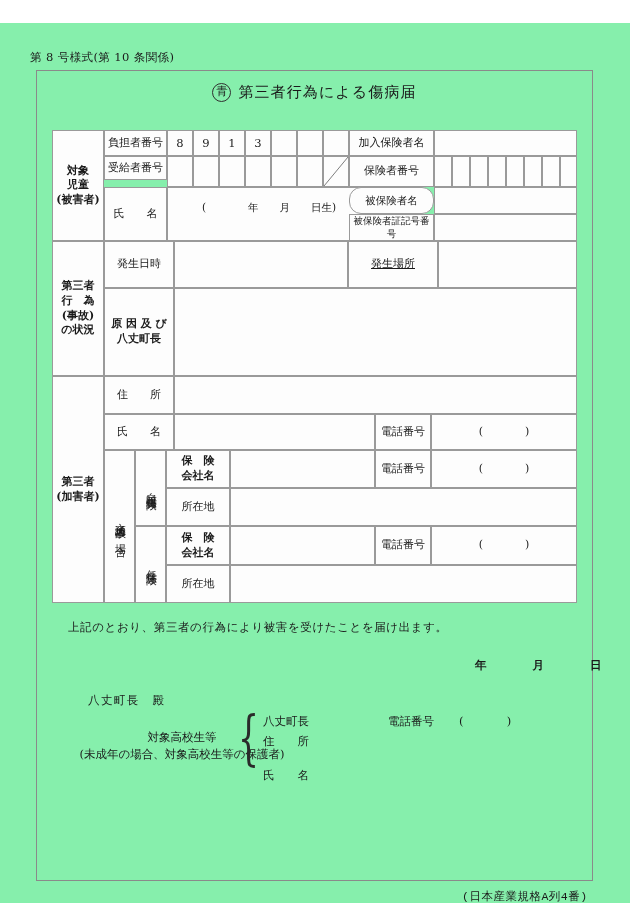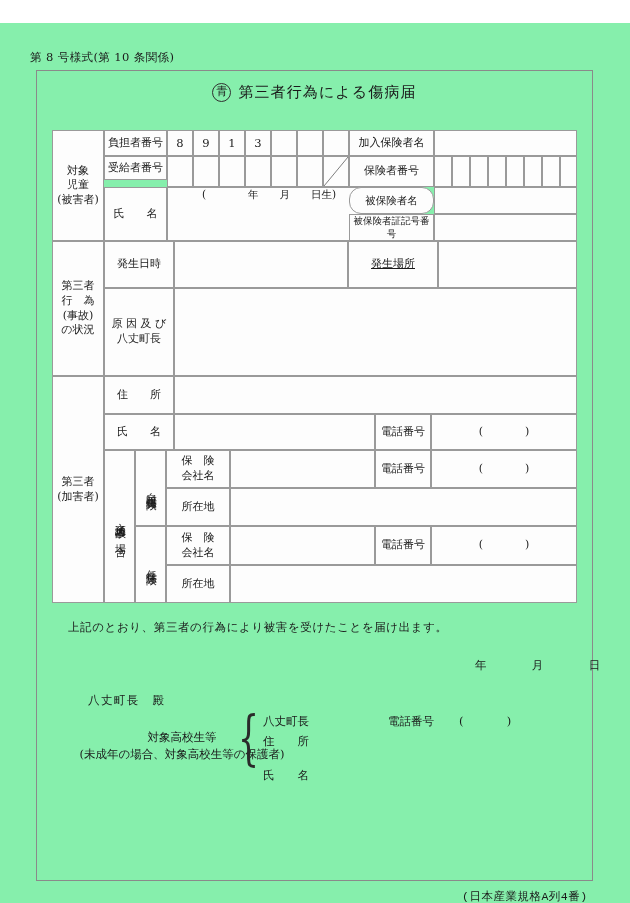--- a/index.html
+++ b/index.html
@@ -80,21 +80,21 @@
     border: 0.9px solid #9a9a9a;
     background: #fdfdfd;
     display: flex;
     align-items: center;
     justify-content: center;
     font-size: 11px;
     line-height: 1.32;
     text-align: center;
     overflow: hidden;
   }
-  .lbl { white-space: pre-line; }
+  .lbl { white-space: pre-line; font-weight: bold; }
 
   
   .vert {
     writing-mode: vertical-rl;
     text-orientation: upright;
     letter-spacing: 0.16em;
     line-height: 1.25;
   }
 
   
@@ -211,21 +211,21 @@
   <div class="numcell" style="left:434px; top:133px; width:18px; height:31px;"></div>
   <div class="numcell" style="left:452px; top:133px; width:18px; height:31px;"></div>
   <div class="numcell" style="left:470px; top:133px; width:18px; height:31px;"></div>
   <div class="numcell" style="left:488px; top:133px; width:18px; height:31px;"></div>
   <div class="numcell" style="left:506px; top:133px; width:18px; height:31px;"></div>
   <div class="numcell" style="left:524px; top:133px; width:18px; height:31px;"></div>
   <div class="numcell" style="left:542px; top:133px; width:18px; height:31px;"></div>
   <div class="numcell" style="left:560px; top:133px; width:17px; height:31px;"></div>
 
   <div class="cell" style="left:104px; top:164px; width:63px; height:54px;">氏　　名</div>
-  <div class="cell" style="left:167px; top:164px; width:204px; height:54px; flex-direction:column; justify-content:flex-start; padding-bottom:12px;">
+  <div class="cell" style="left:167px; top:164px; width:204px; height:54px; flex-direction:column; justify-content:center; padding-bottom:12px;">
     <span style="font-size:10.5px;">(　　　　年　　月　　日生)</span>
   </div>
 
   <div class="cell" style="left:349px; top:164px; width:85px; height:27px; font-size:10.5px;border-radius:12px;">被保険者名</div>
   <div class="cell" style="left:434px; top:164px; width:143px; height:27px;"></div>
   <div class="cell" style="left:349px; top:191px; width:85px; height:27px; font-size:9.5px;">被保険者証記号番号</div>
   <div class="cell" style="left:434px; top:191px; width:143px; height:27px;"></div>
 
   <div class="cell lbl" style="left:52px; top:218px; width:52px; height:135px;">第三者
 行　為
@@ -281,21 +281,21 @@
     <span>(</span>
     <span style="display:inline-block; width:42px;"></span>
     <span>)</span>
   </div>
 
   <div class="cell" style="left:166px; top:542px; width:64px; height:38px;">所在地</div>
   <div class="cell" style="left:230px; top:542px; width:347px; height:38px;"></div>
 
   <div class="statement" style="left:68px; top:597px;">上記のとおり、第三者の行為により被害を受けたことを届け出ます。</div>
 
-  <div class="date-line" style="left:475px; top:635px;">
+  <div class="date-line" style="left:475px; top:635px;font-weight:bold;">
     <span>年</span>
     <span class="gap-sm"></span>
     <span>月</span>
     <span class="gap-sm"></span>
     <span>日</span>
   </div>
 
   <div class="addressee" style="left:88px; top:670px;">八丈町長　殿</div>
 
   <div class="applicant-label" style="left:92px; top:705px; width:180px;">対象高校生等</div>

